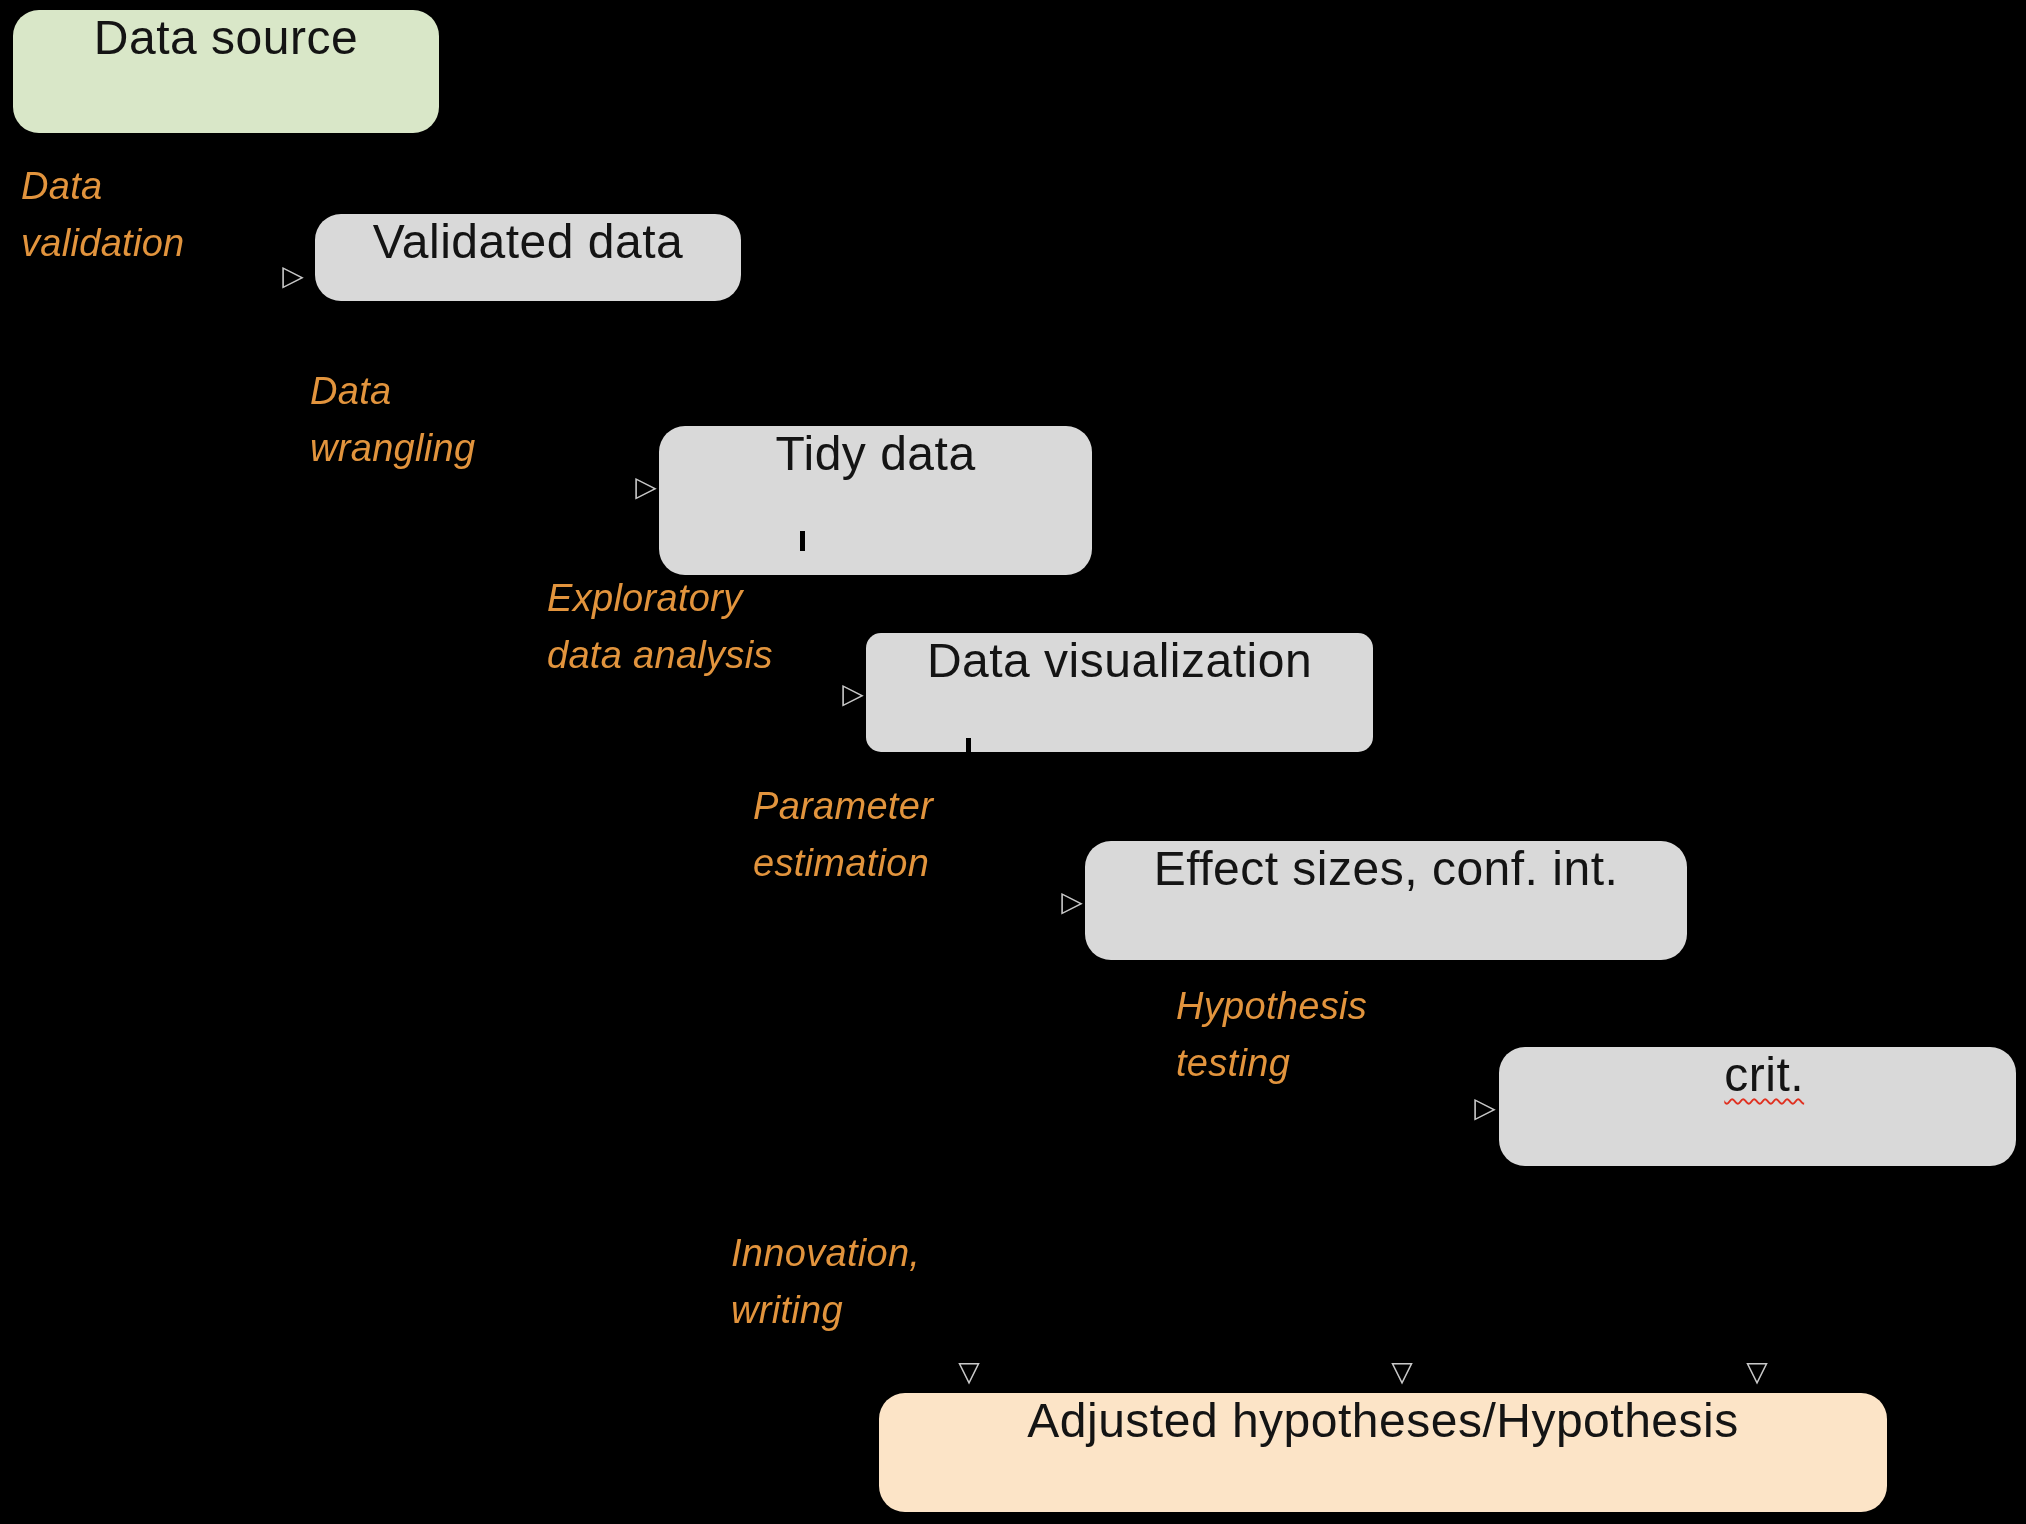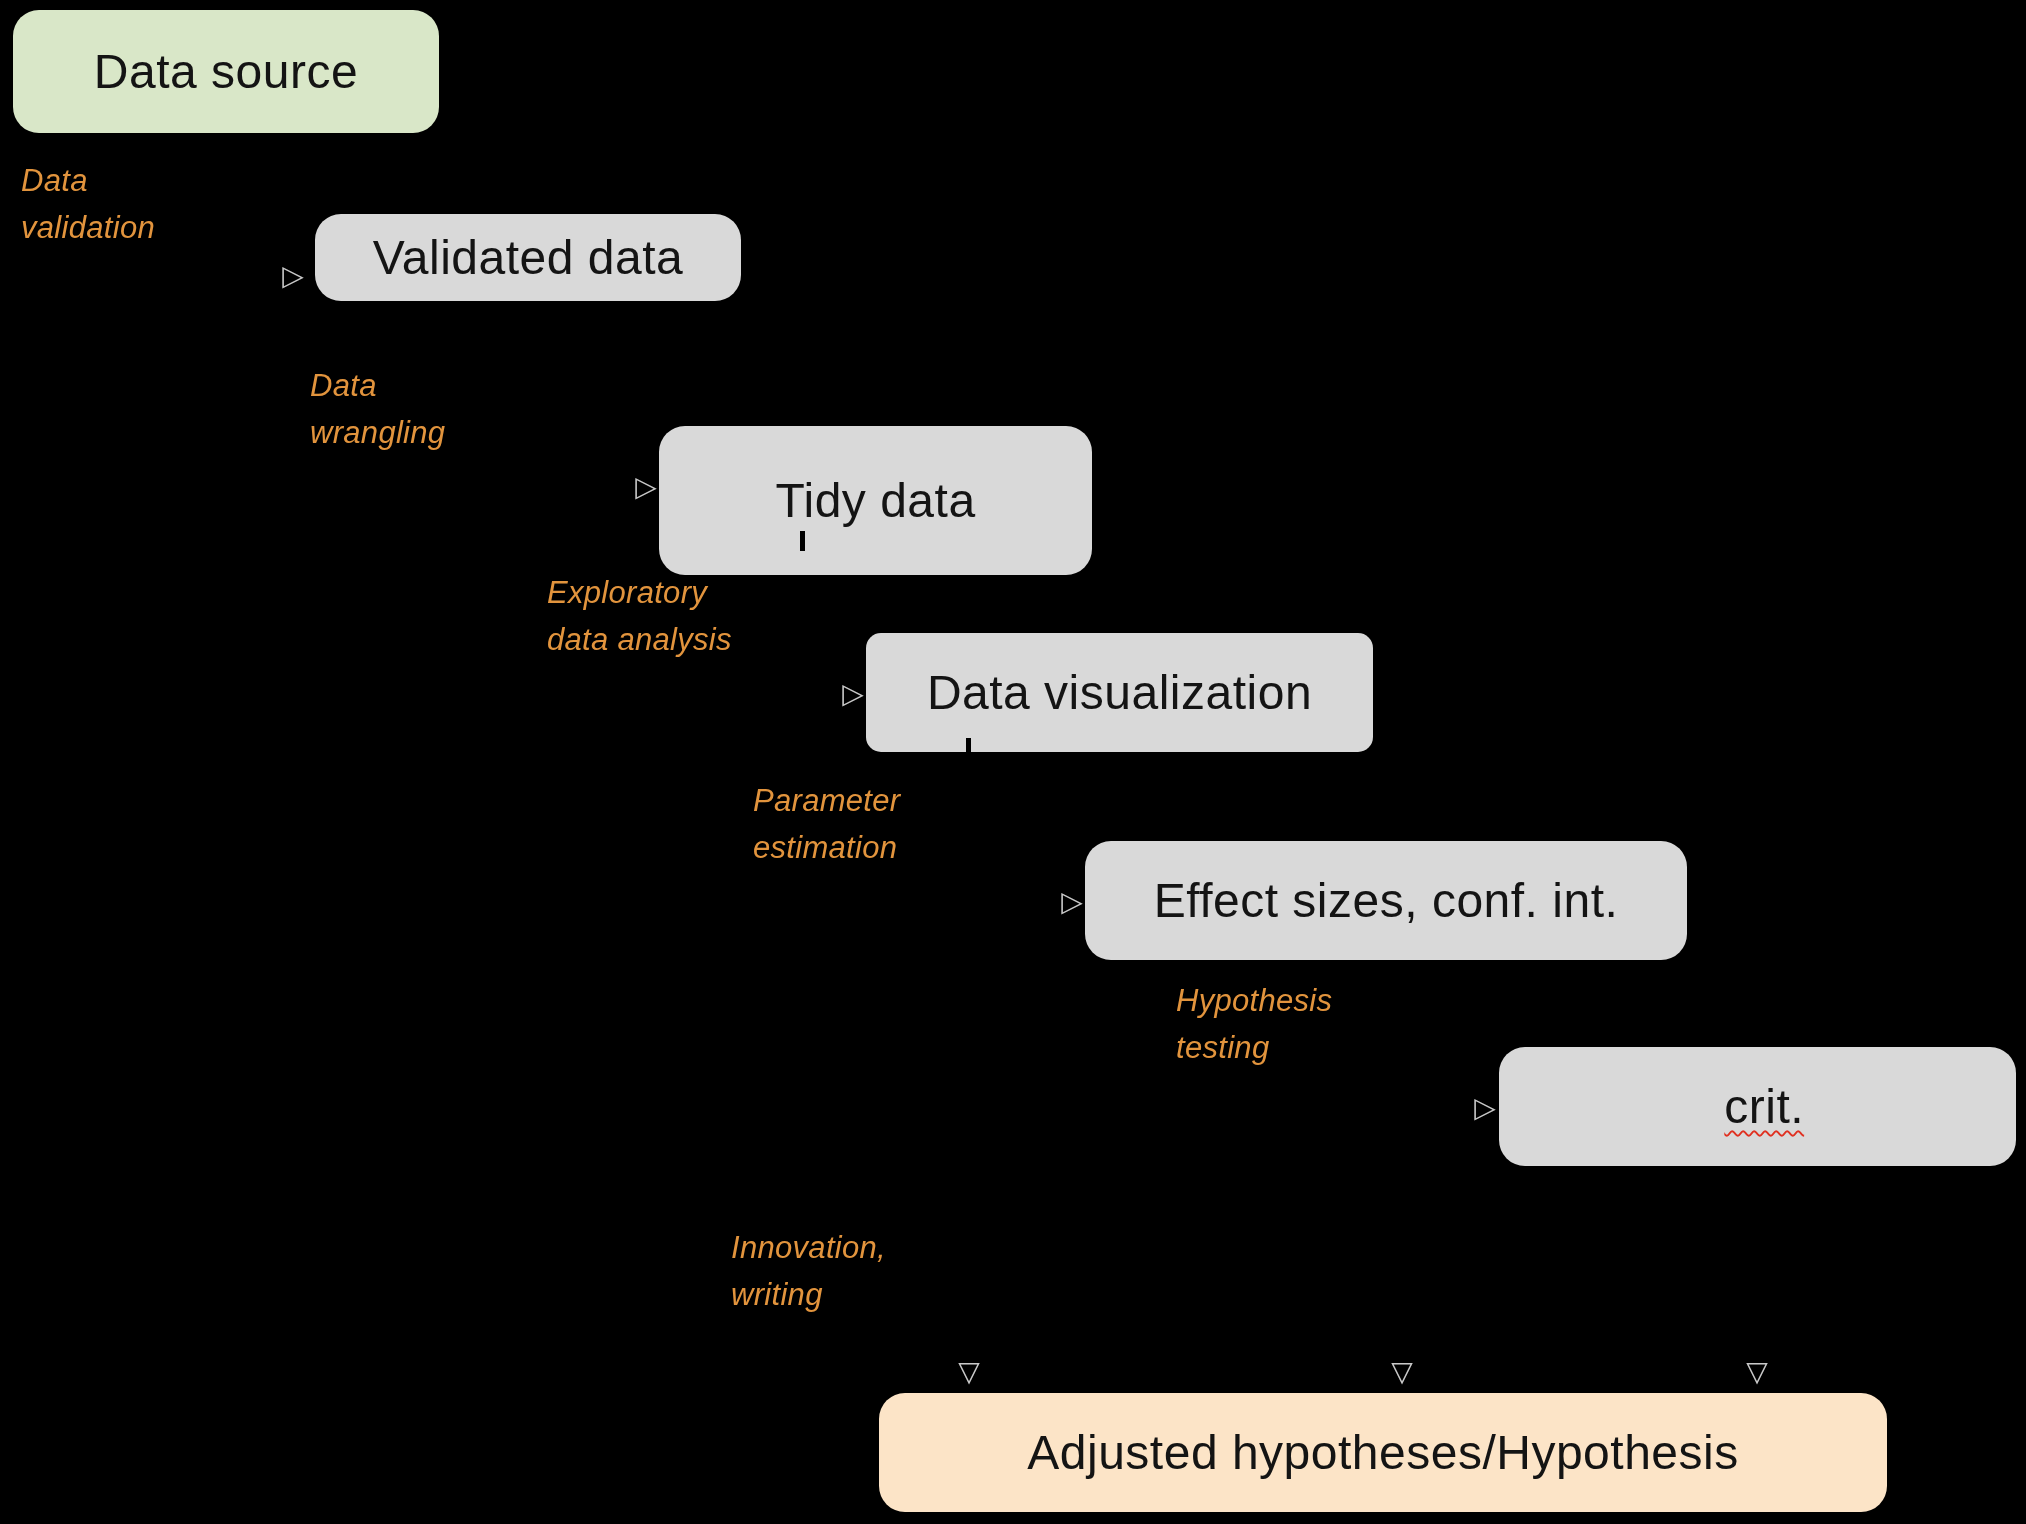--- a/index.html
+++ b/index.html
@@ -8,36 +8,36 @@
     position: relative;
     width: 2026px;
     height: 1524px;
     background: var(--background, #000);
     overflow: hidden;
     font-family: "Liberation Sans", "DejaVu Sans", sans-serif;
   }
   .node {
     position: absolute;
     display: flex;
-    align-items: center;
+    align-items: flex-start;
     justify-content: center;
     border-radius: 26px;
     color: var(--node-text, #111);
     font-size: 48px;
     letter-spacing: 0.5px;
     white-space: nowrap;
   }
   .node.source  { background: var(--source-fill,  #d9e7c8); }
   .node.process { background: var(--process-fill, #d9d9d9); }
   .node.output  { background: var(--output-fill,  #fce4c7); }
   .edge-label {
     position: absolute;
     color: var(--edge-label, #e2943d);
     font-style: italic;
-    font-size: 31px;
+    font-size: 38px;
     line-height: 1.5;
     white-space: pre-line;
     letter-spacing: 0.3px;
   }
   .arrow {
     position: absolute;
     color: var(--arrow, #c9c9c9);
     font-size: 28px;
     line-height: 1;
     transform: translate(-50%, -50%);

